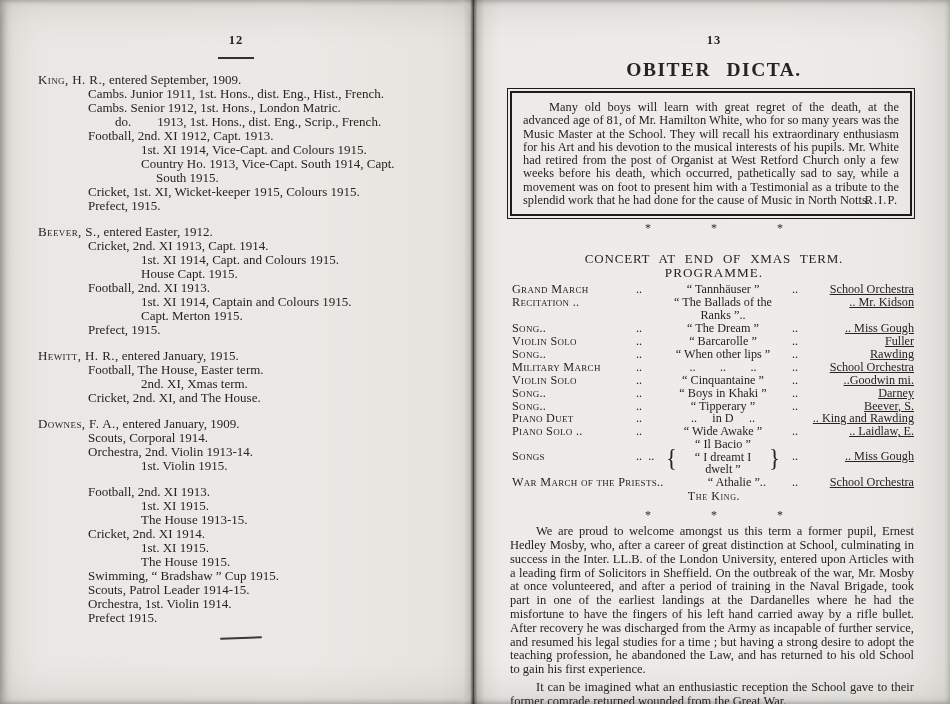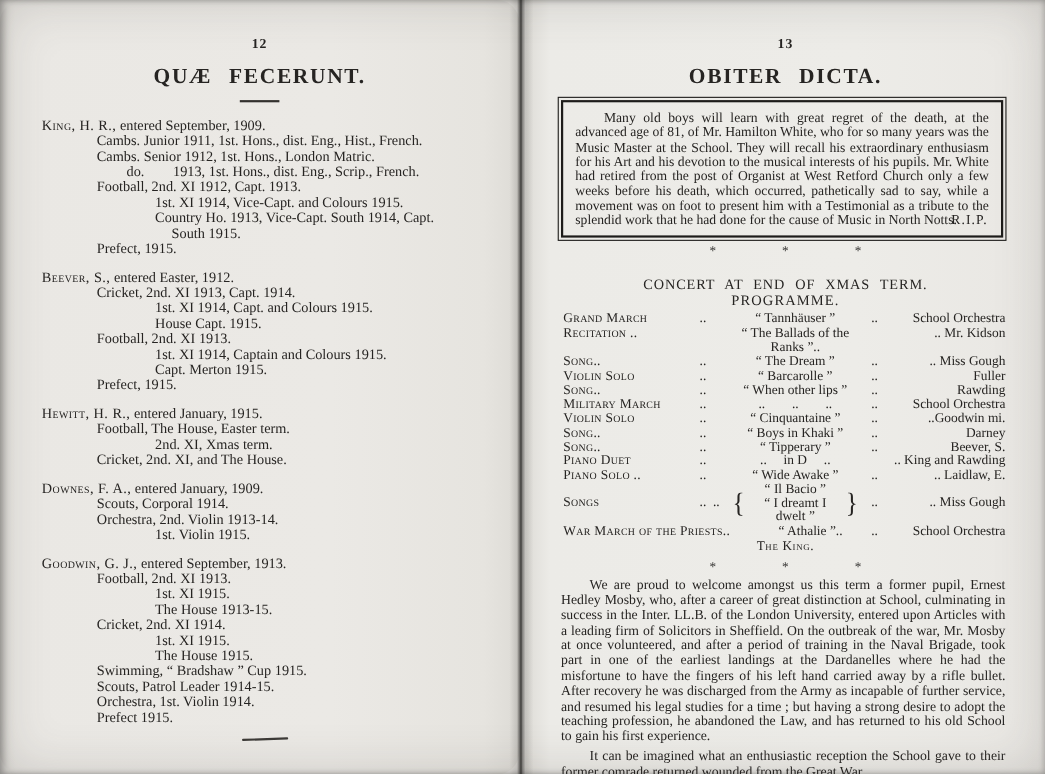--- a/index.html
+++ b/index.html
@@ -44,48 +44,48 @@
   .concert-sub{text-align:center;font-size:13.2px;line-height:14px;letter-spacing:1px;}
 
   
   .programme{margin:3px 0 0 34px;width:402px;font-size:12.2px;}
   .p-row{display:flex;align-items:baseline;line-height:12.9px;}
   .p-row > span{white-space:pre-wrap;}
   .p-label{flex:0 0 auto;min-width:124px;font-variant:small-caps;letter-spacing:.3px;}
   .p-sep1{flex:0 0 30px;}
   .p-piece{flex:1 1 auto;text-align:center;}
   .p-sep2{flex:0 0 30px;text-align:center;}
-  .p-perf{flex:0 0 auto;min-width:104px;margin-left:auto;text-align:right;}
+  .p-perf{flex:0 0 auto;min-width:104px;margin-left:auto;text-align:right;text-decoration:underline;}
   .piece-group{display:inline-flex;align-items:center;gap:3px;vertical-align:middle;}
   .stack{display:inline-flex;flex-direction:column;}
   .stack-line{font-size:12.2px;line-height:12.6px;}
   .brace{font-size:23px;line-height:23px;font-weight:400;transform:scaleY(1.1);}
   .finale{margin-top:1px;text-align:center;font-variant:small-caps;font-size:12px;line-height:13.3px;letter-spacing:.6px;}
 
   .body-para{margin:4px 0 0 32px;width:404px;font-size:12.5px;line-height:13.8px;text-align:justify;text-indent:26px;}
 </style>
 </head>
 <body>
 
 <div class="scan">
 
   <div class="page page-left">
     <div class="pageno">12</div>
-    <div class="title">QUÆ FECERUNT.</div>
     <div class="title-rule"></div>
     <div class="quae">
         <div class="entry">
           <div class="line ind0"><span class="sc">King, H. R.,</span> entered September, 1909.</div>
           <div class="line ind1">Cambs. Junior 1911, 1st. Hons., dist. Eng., Hist., French.</div>
           <div class="line ind1">Cambs. Senior 1912, 1st. Hons., London Matric.</div>
           <div class="line inddo">do.        1913, 1st. Hons., dist. Eng., Scrip., French.</div>
           <div class="line ind1">Football, 2nd. XI 1912, Capt. 1913.</div>
           <div class="line ind2">1st. XI 1914, Vice-Capt. and Colours 1915.</div>
           <div class="line ind2">Country Ho. 1913, Vice-Capt. South 1914, Capt.</div>
           <div class="line ind3">South 1915.</div>
+          <div class="line ind1">Cricket, 1st. XI, Wicket-keeper 1915, Colours 1915.</div>
           <div class="line ind1">Prefect, 1915.</div>
         </div>
         <div class="entry">
           <div class="line ind0"><span class="sc">Beever, S.,</span> entered Easter, 1912.</div>
           <div class="line ind1">Cricket, 2nd. XI 1913, Capt. 1914.</div>
           <div class="line ind2">1st. XI 1914, Capt. and Colours 1915.</div>
           <div class="line ind2">House Capt. 1915.</div>
           <div class="line ind1">Football, 2nd. XI 1913.</div>
           <div class="line ind2">1st. XI 1914, Captain and Colours 1915.</div>
           <div class="line ind2">Capt. Merton 1915.</div>
@@ -97,21 +97,20 @@
           <div class="line ind2">2nd. XI, Xmas term.</div>
           <div class="line ind1">Cricket, 2nd. XI, and The House.</div>
         </div>
         <div class="entry">
           <div class="line ind0"><span class="sc">Downes, F. A.,</span> entered January, 1909.</div>
           <div class="line ind1">Scouts, Corporal 1914.</div>
           <div class="line ind1">Orchestra, 2nd. Violin 1913-14.</div>
           <div class="line ind2">1st. Violin 1915.</div>
         </div>
         <div class="entry">
-          <div class="line ind0"><span class="sc">Goodwin, G. J.,</span> entered September, 1913.</div>
           <div class="line ind1">Football, 2nd. XI 1913.</div>
           <div class="line ind2">1st. XI 1915.</div>
           <div class="line ind2">The House 1913-15.</div>
           <div class="line ind1">Cricket, 2nd. XI 1914.</div>
           <div class="line ind2">1st. XI 1915.</div>
           <div class="line ind2">The House 1915.</div>
           <div class="line ind1">Swimming, “ Bradshaw ” Cup 1915.</div>
           <div class="line ind1">Scouts, Patrol Leader 1914-15.</div>
           <div class="line ind1">Orchestra, 1st. Violin 1914.</div>
           <div class="line ind1">Prefect 1915.</div>

